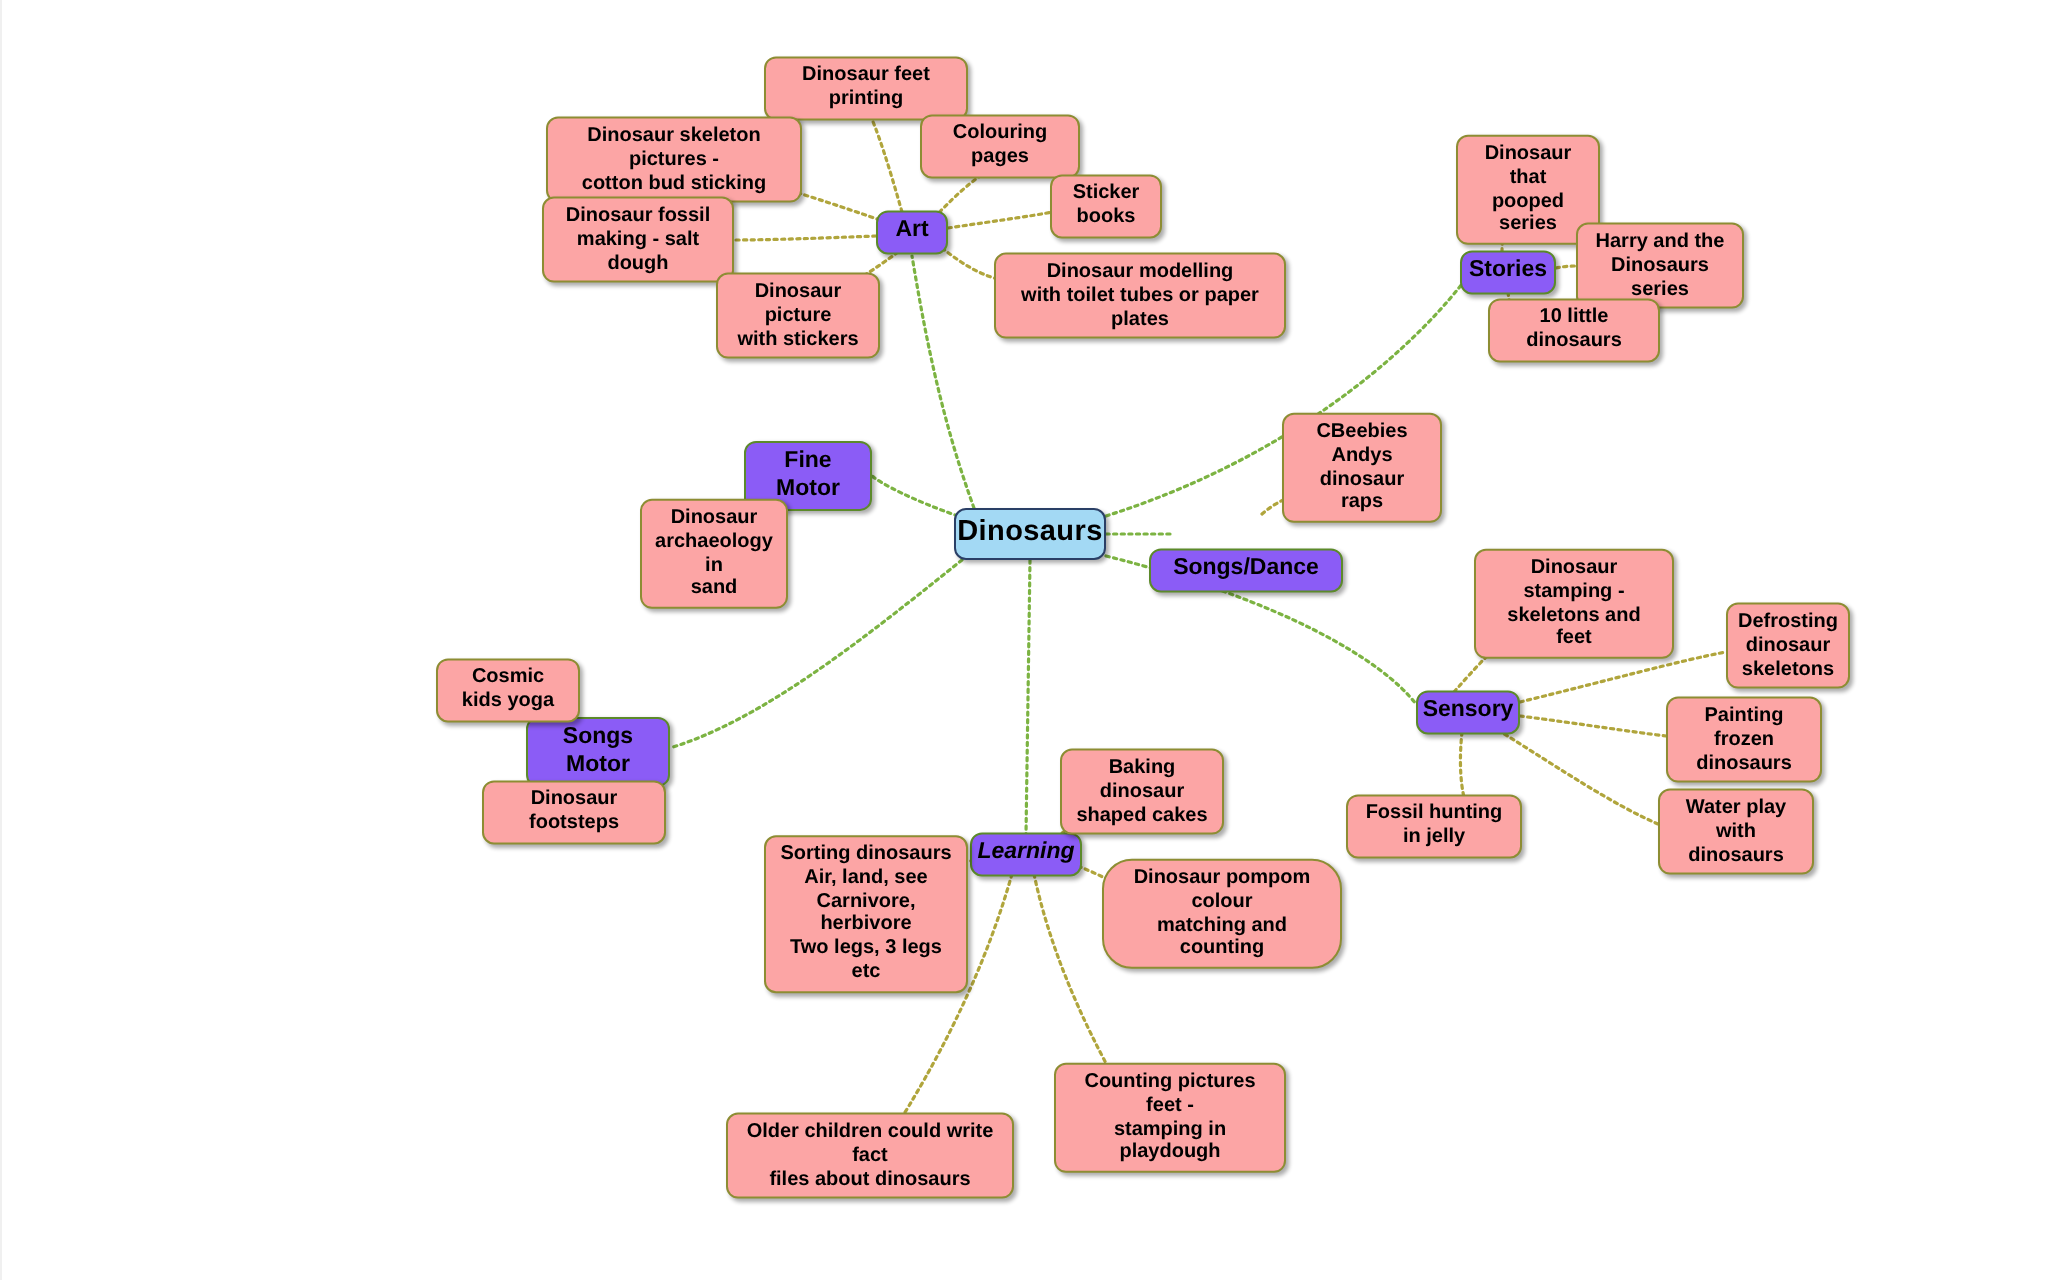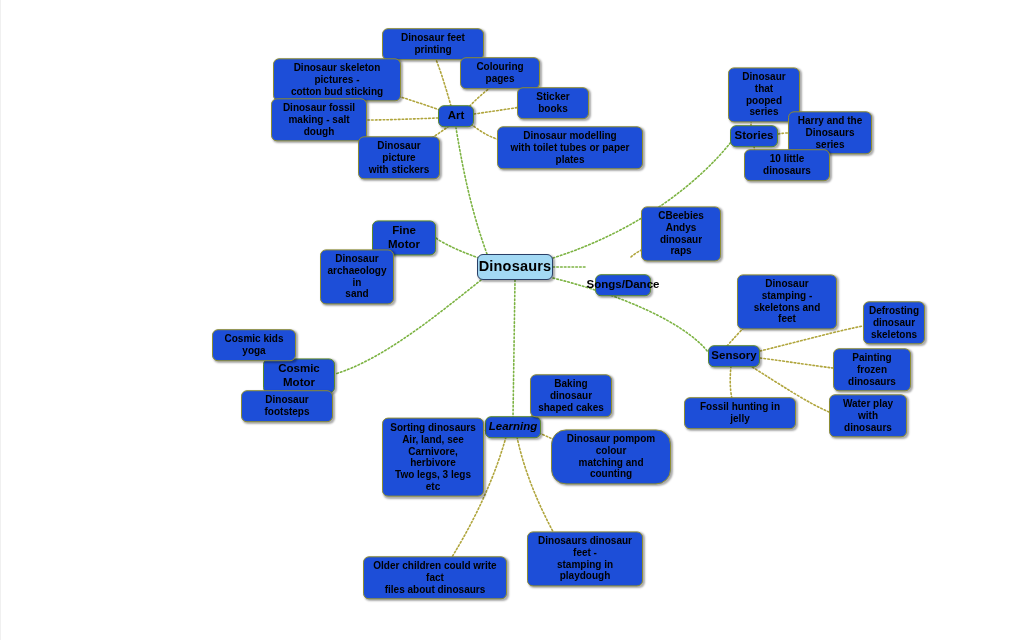--- a/index.html
+++ b/index.html
@@ -43,27 +43,27 @@
     padding: 3px 6px;
   }
   .node-root {
     background: #a3d9f4;
     border: 1px solid #2a3f66;
     color: #000000;
     font-size: 14.5px;
     letter-spacing: .2px;
   }
   .node-branch {
-    background: #1d4ed8;
+    background: #8b5cf6;
     border: 1px solid #5c8a2a;
     color: #000000;
     font-size: 11.5px;
   }
   .node-leaf {
-    background: #1d4ed8;
+    background: #fca5a5;
     border: 1px solid #8d8d33;
     color: #000000;
     font-size: 10px;
   }
 </style>
 </head>
 <body>
 
 <div id="canvas">
   <svg id="edges" viewBox="0 0 1024 640">
@@ -99,61 +99,61 @@
       <path d="M 287 386 C 284 393 282 398 281 399" fill="none" stroke="#b0a53c" stroke-width="1.6" stroke-dasharray="1.6 2.2" stroke-linecap="round"></path>
       <path d="M 388 248 C 378 256 368 262 362 262" fill="none" stroke="#b0a53c" stroke-width="1.6" stroke-dasharray="1.6 2.2" stroke-linecap="round"></path>
     </svg>
   <div id="nodes">
       <div class="node node-root" style="left: 514px; top: 267px; width: 76px; min-height: 26px;">Dinosaurs</div>
       <div class="node node-branch" style="left: 455px; top: 116px; width: 36px; min-height: 21px;">Art</div>
       <div class="node node-leaf" style="left: 432px; top: 44px; width: 102px; min-height: 18px;">Dinosaur feet printing</div>
       <div class="node node-leaf" style="left: 336px; top: 80px; width: 128px; min-height: 28px;">Dinosaur skeleton pictures -
 cotton bud sticking</div>
       <div class="node node-leaf" style="left: 499px; top: 73px; width: 80px; min-height: 18px;">Colouring pages</div>
-      <div class="node node-leaf" style="left: 552px; top: 103px; width: 72px; min-height: 18px;">Sticker books</div>
+      <div class="node node-leaf" style="left: 552px; top: 103px; width: 56px; min-height: 18px;">Sticker books</div>
       <div class="node node-leaf" style="left: 318px; top: 120px; width: 96px; min-height: 28px; text-align: center;">Dinosaur fossil
 making - salt dough</div>
       <div class="node node-leaf" style="left: 398px; top: 158px; width: 82px; min-height: 28px;">Dinosaur picture
 with stickers</div>
       <div class="node node-leaf" style="left: 569px; top: 148px; width: 146px; min-height: 28px;">Dinosaur modelling
 with toilet tubes or paper plates</div>
       <div class="node node-branch" style="left: 753px; top: 136px; width: 48px; min-height: 21px;">Stories</div>
       <div class="node node-leaf" style="left: 763px; top: 95px; width: 72px; min-height: 28px;">Dinosaur that
 pooped series</div>
       <div class="node node-leaf" style="left: 829px; top: 133px; width: 84px; min-height: 28px; text-align: center;">Harry and the
 Dinosaurs series</div>
       <div class="node node-leaf" style="left: 786px; top: 165px; width: 86px; min-height: 18px;">10 little dinosaurs</div>
-      <div class="node node-branch" style="left: 622px; top: 285px; width: 56px; min-height: 21px;">Songs/Dance</div>
+      <div class="node node-branch" style="left: 622px; top: 285px; width: 97px; min-height: 21px;">Songs/Dance</div>
       <div class="node node-leaf" style="left: 680px; top: 234px; width: 80px; min-height: 28px;">CBeebies Andys
 dinosaur raps</div>
       <div class="node node-branch" style="left: 733px; top: 356px; width: 52px; min-height: 21px;">Sensory</div>
       <div class="node node-leaf" style="left: 786px; top: 302px; width: 100px; min-height: 28px;">Dinosaur stamping -
 skeletons and feet</div>
       <div class="node node-leaf" style="left: 893px; top: 323px; width: 62px; min-height: 40px;">Defrosting
 dinosaur
 skeletons</div>
       <div class="node node-leaf" style="left: 871px; top: 370px; width: 78px; min-height: 28px;">Painting frozen
 dinosaurs</div>
-      <div class="node node-leaf" style="left: 739px; top: 413px; width: 112px; min-height: 18px;">Fossil hunting in jelly</div>
+      <div class="node node-leaf" style="left: 716px; top: 413px; width: 88px; min-height: 18px;">Fossil hunting in jelly</div>
       <div class="node node-leaf" style="left: 867px; top: 416px; width: 78px; min-height: 28px;">Water play with
 dinosaurs</div>
       <div class="node node-branch" style="left: 512px; top: 427px; width: 56px; min-height: 21px; font-style: italic;">Learning</div>
       <div class="node node-leaf" style="left: 570px; top: 396px; width: 82px; min-height: 28px;">Baking dinosaur
 shaped cakes</div>
       <div class="node node-leaf" style="left: 432px; top: 457px; width: 102px; min-height: 52px;">Sorting dinosaurs
 Air, land, see
 Carnivore, herbivore
 Two legs, 3 legs etc</div>
       <div class="node node-leaf" style="left: 610px; top: 457px; width: 120px; min-height: 28px; border-radius: 15px;">Dinosaur pompom colour
 matching and counting</div>
-      <div class="node node-leaf" style="left: 584px; top: 559px; width: 116px; min-height: 28px;">Dinosaurs dinosaur feet -
+      <div class="node node-leaf" style="left: 584px; top: 559px; width: 116px; min-height: 28px;">Counting pictures feet -
 stamping in playdough</div>
       <div class="node node-leaf" style="left: 434px; top: 578px; width: 144px; min-height: 28px;">Older children could write fact
 files about dinosaurs</div>
-      <div class="node node-branch" style="left: 298px; top: 376px; width: 72px; min-height: 21px;">Cosmic Motor</div>
-      <div class="node node-leaf" style="left: 253px; top: 345px; width: 84px; min-height: 18px;">Cosmic kids yoga</div>
+      <div class="node node-branch" style="left: 298px; top: 376px; width: 72px; min-height: 21px;">Songs Motor</div>
+      <div class="node node-leaf" style="left: 253px; top: 345px; width: 72px; min-height: 18px;">Cosmic kids yoga</div>
       <div class="node node-leaf" style="left: 286px; top: 406px; width: 92px; min-height: 18px;">Dinosaur footsteps</div>
       <div class="node node-branch" style="left: 403px; top: 238px; width: 64px; min-height: 21px;">Fine Motor</div>
       <div class="node node-leaf" style="left: 356px; top: 277px; width: 74px; min-height: 40px;">Dinosaur
 archaeology in
 sand</div>
     </div>
 </div>
 
 </body></html>

